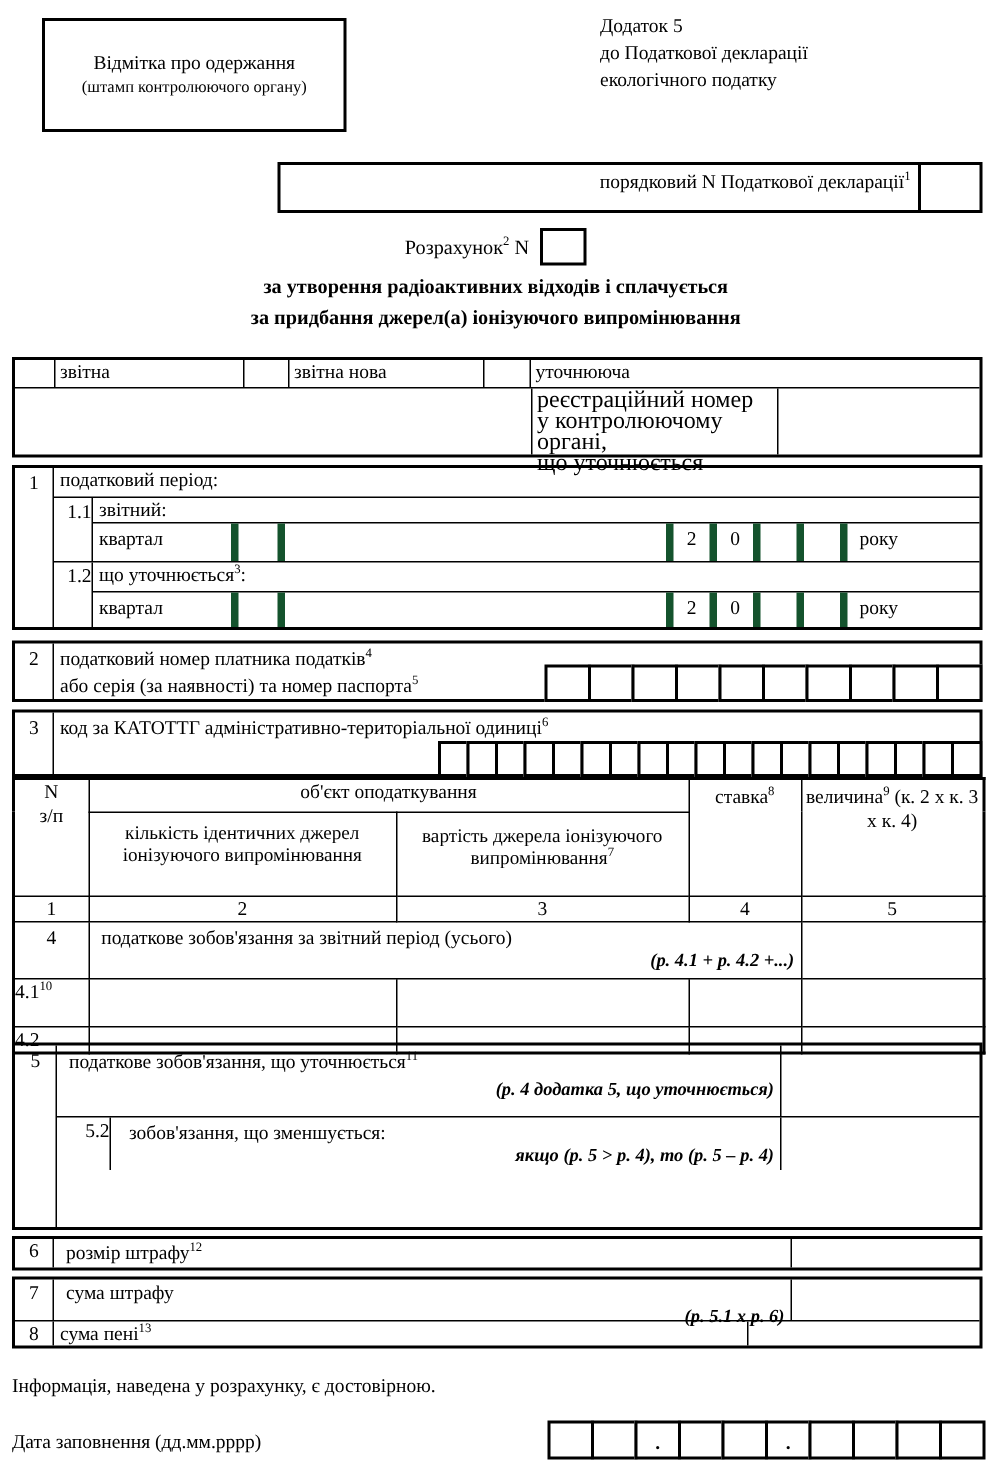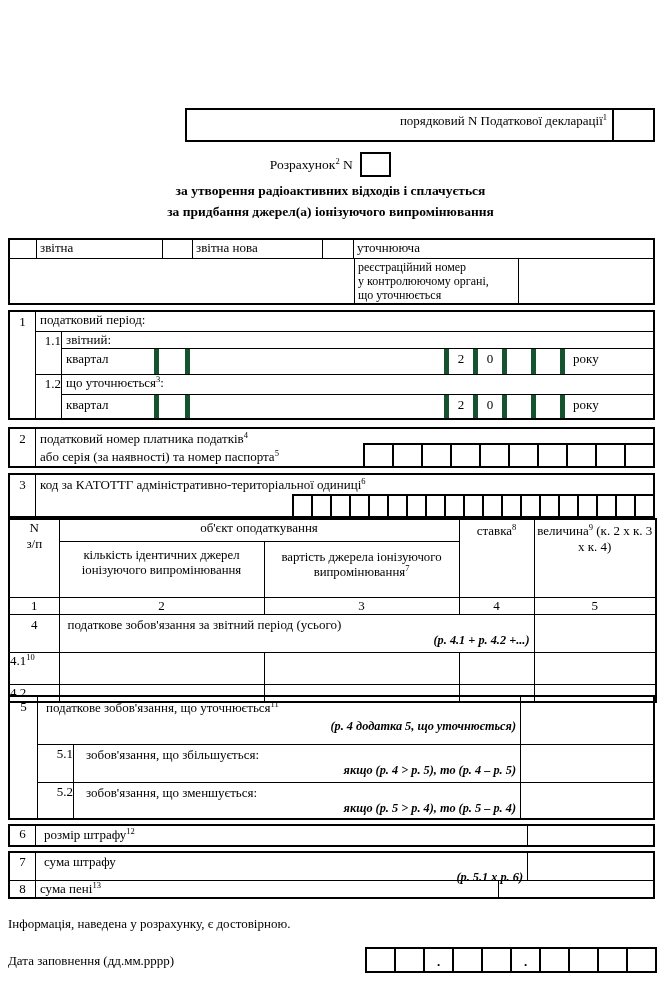--- a/index.html
+++ b/index.html
@@ -26,21 +26,30 @@
   .hdr{ text-align:center }
   .qrow{display:flex}
   .qc{flex:none;border-right:5px solid #14532d;padding-top:2px}
   .qlast{flex:1;border-right:none;padding-left:8px;padding-top:2px}
 </style>
 </head>
 <body>
 
 <div id="page">
 
-
+  <div class="abs b2" style="left:28px;top:12px;width:203px;height:76px;display:flex;flex-direction:column;justify-content:center;text-align:center">
+    <div style="font-size:13px">Відмітка про одержання</div>
+    <div style="font-size:11px;margin-top:2px">(штамп контролюючого органу)</div>
+  </div>
+
+  <div class="abs" style="left:400px;top:8px;width:250px;font-size:13px;line-height:18px">
+    <div>Додаток 5</div>
+    <div>до Податкової декларації</div>
+    <div>екологічного податку</div>
+  </div>
 
   <div class="abs b2 flex" style="left:185px;top:108px;width:470px;height:34px">
     <div class="grow rt" style="padding:3px 5px 0 0"><span>порядковий N Податкової декларації</span><sup>1</sup></div>
     <div style="width:41px;border-left:2px solid #000"></div>
   </div>
 
   <div class="abs ctr" style="left:0;top:152px;width:661px;font-size:13.5px">
     <span><span>Розрахунок</span><sup>2</sup> <span>N</span></span>
     <span class="b2" style="display:inline-block;width:31px;height:25px;vertical-align:-8px;margin-left:4px"></span>
   </div>
@@ -51,21 +60,21 @@
     <div class="flex bb" style="height:19px">
       <div class="br" style="width:27px"></div>
       <div class="br" style="width:126px;padding-left:3px">звітна</div>
       <div class="br" style="width:30px"></div>
       <div class="br" style="width:130px;padding-left:3px">звітна нова</div>
       <div class="br" style="width:31px"></div>
       <div class="grow" style="padding-left:3px">уточнююча</div>
     </div>
     <div class="flex" style="height:44px">
       <div class="br" style="width:345px"></div>
-      <div class="br" style="width:164px;font-size:12px;line-height:14px;padding:1px 0 0 3px">
+      <div class="br" style="width:164px;font-size:16px;line-height:14px;padding:1px 0 0 3px">
         <div>реєстраційний номер</div>
         <div>у контролюючому органі,</div>
         <div>що уточнюється</div>
       </div>
       <div class="grow"></div>
     </div>
   </div>
 
   <div class="abs b2 flex" style="left:8px;top:310px;width:647px;height:110px">
     <div class="numcol" style="width:26px">1</div>
@@ -206,28 +215,20 @@
   <div class="abs b2 flex" style="left:8px;top:695px;width:647px;height:125px">
     <div class="numcol" style="width:28px">5</div>
     <div class="grow">
       <div class="flex bb" style="height:48px">
         <div class="grow">
           <div style="padding:3px 0 0 8px"><span>податкове зобов'язання, що уточнюється</span><sup>11</sup></div>
           <div class="formula" style="padding-top:3px">(р. 4 додатка 5, що уточнюється)</div>
         </div>
         <div class="bl" style="width:133px;flex:none"></div>
       </div>
-      <div class="flex bb" style="height:38px">
-        <div class="subnum" style="width:36px">5.1</div>
-        <div class="grow">
-          <div style="padding:2px 0 0 12px">зобов'язання, що збільшується:</div>
-          <div class="formula">якщо (р. 4 &gt; р. 5), то (р. 4 – р. 5)</div>
-        </div>
-        <div class="bl" style="width:133px;flex:none"></div>
-      </div>
       <div class="flex" style="height:35px">
         <div class="subnum" style="width:36px">5.2</div>
         <div class="grow">
           <div style="padding:2px 0 0 12px">зобов'язання, що зменшується:</div>
           <div class="formula">якщо (р. 5 &gt; р. 4), то (р. 5 – р. 4)</div>
         </div>
         <div class="bl" style="width:133px;flex:none"></div>
       </div>
     </div>
   </div>

